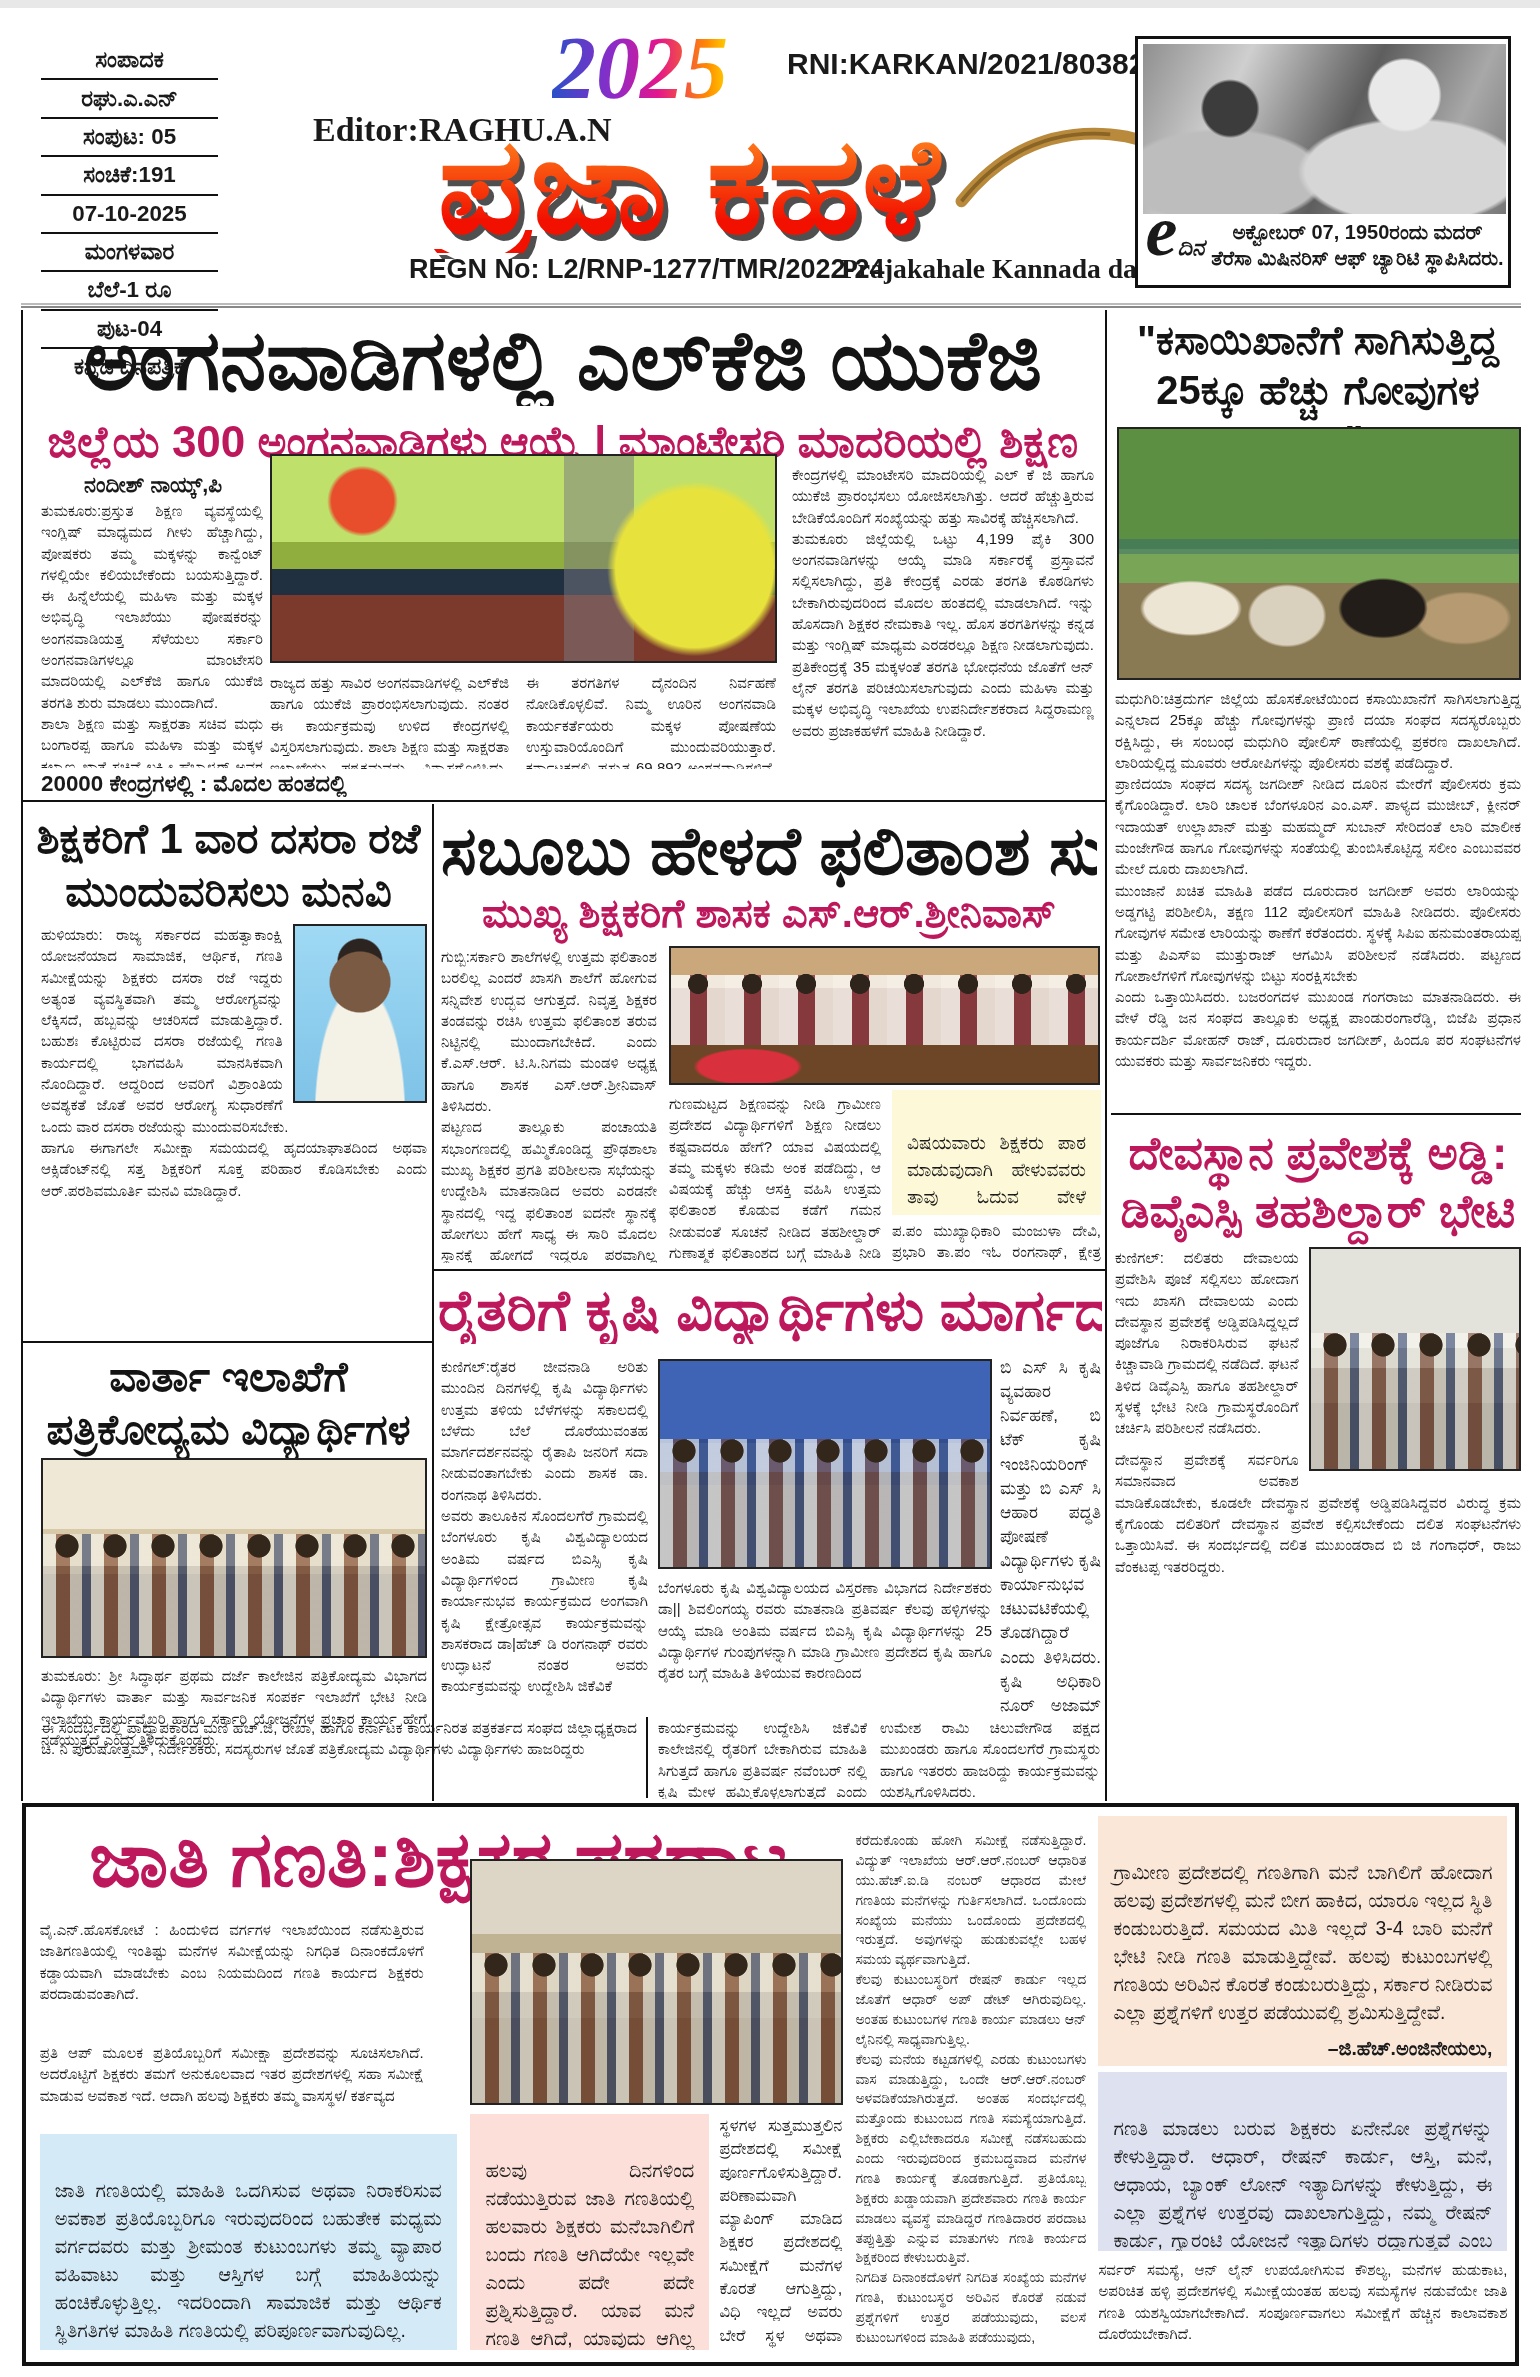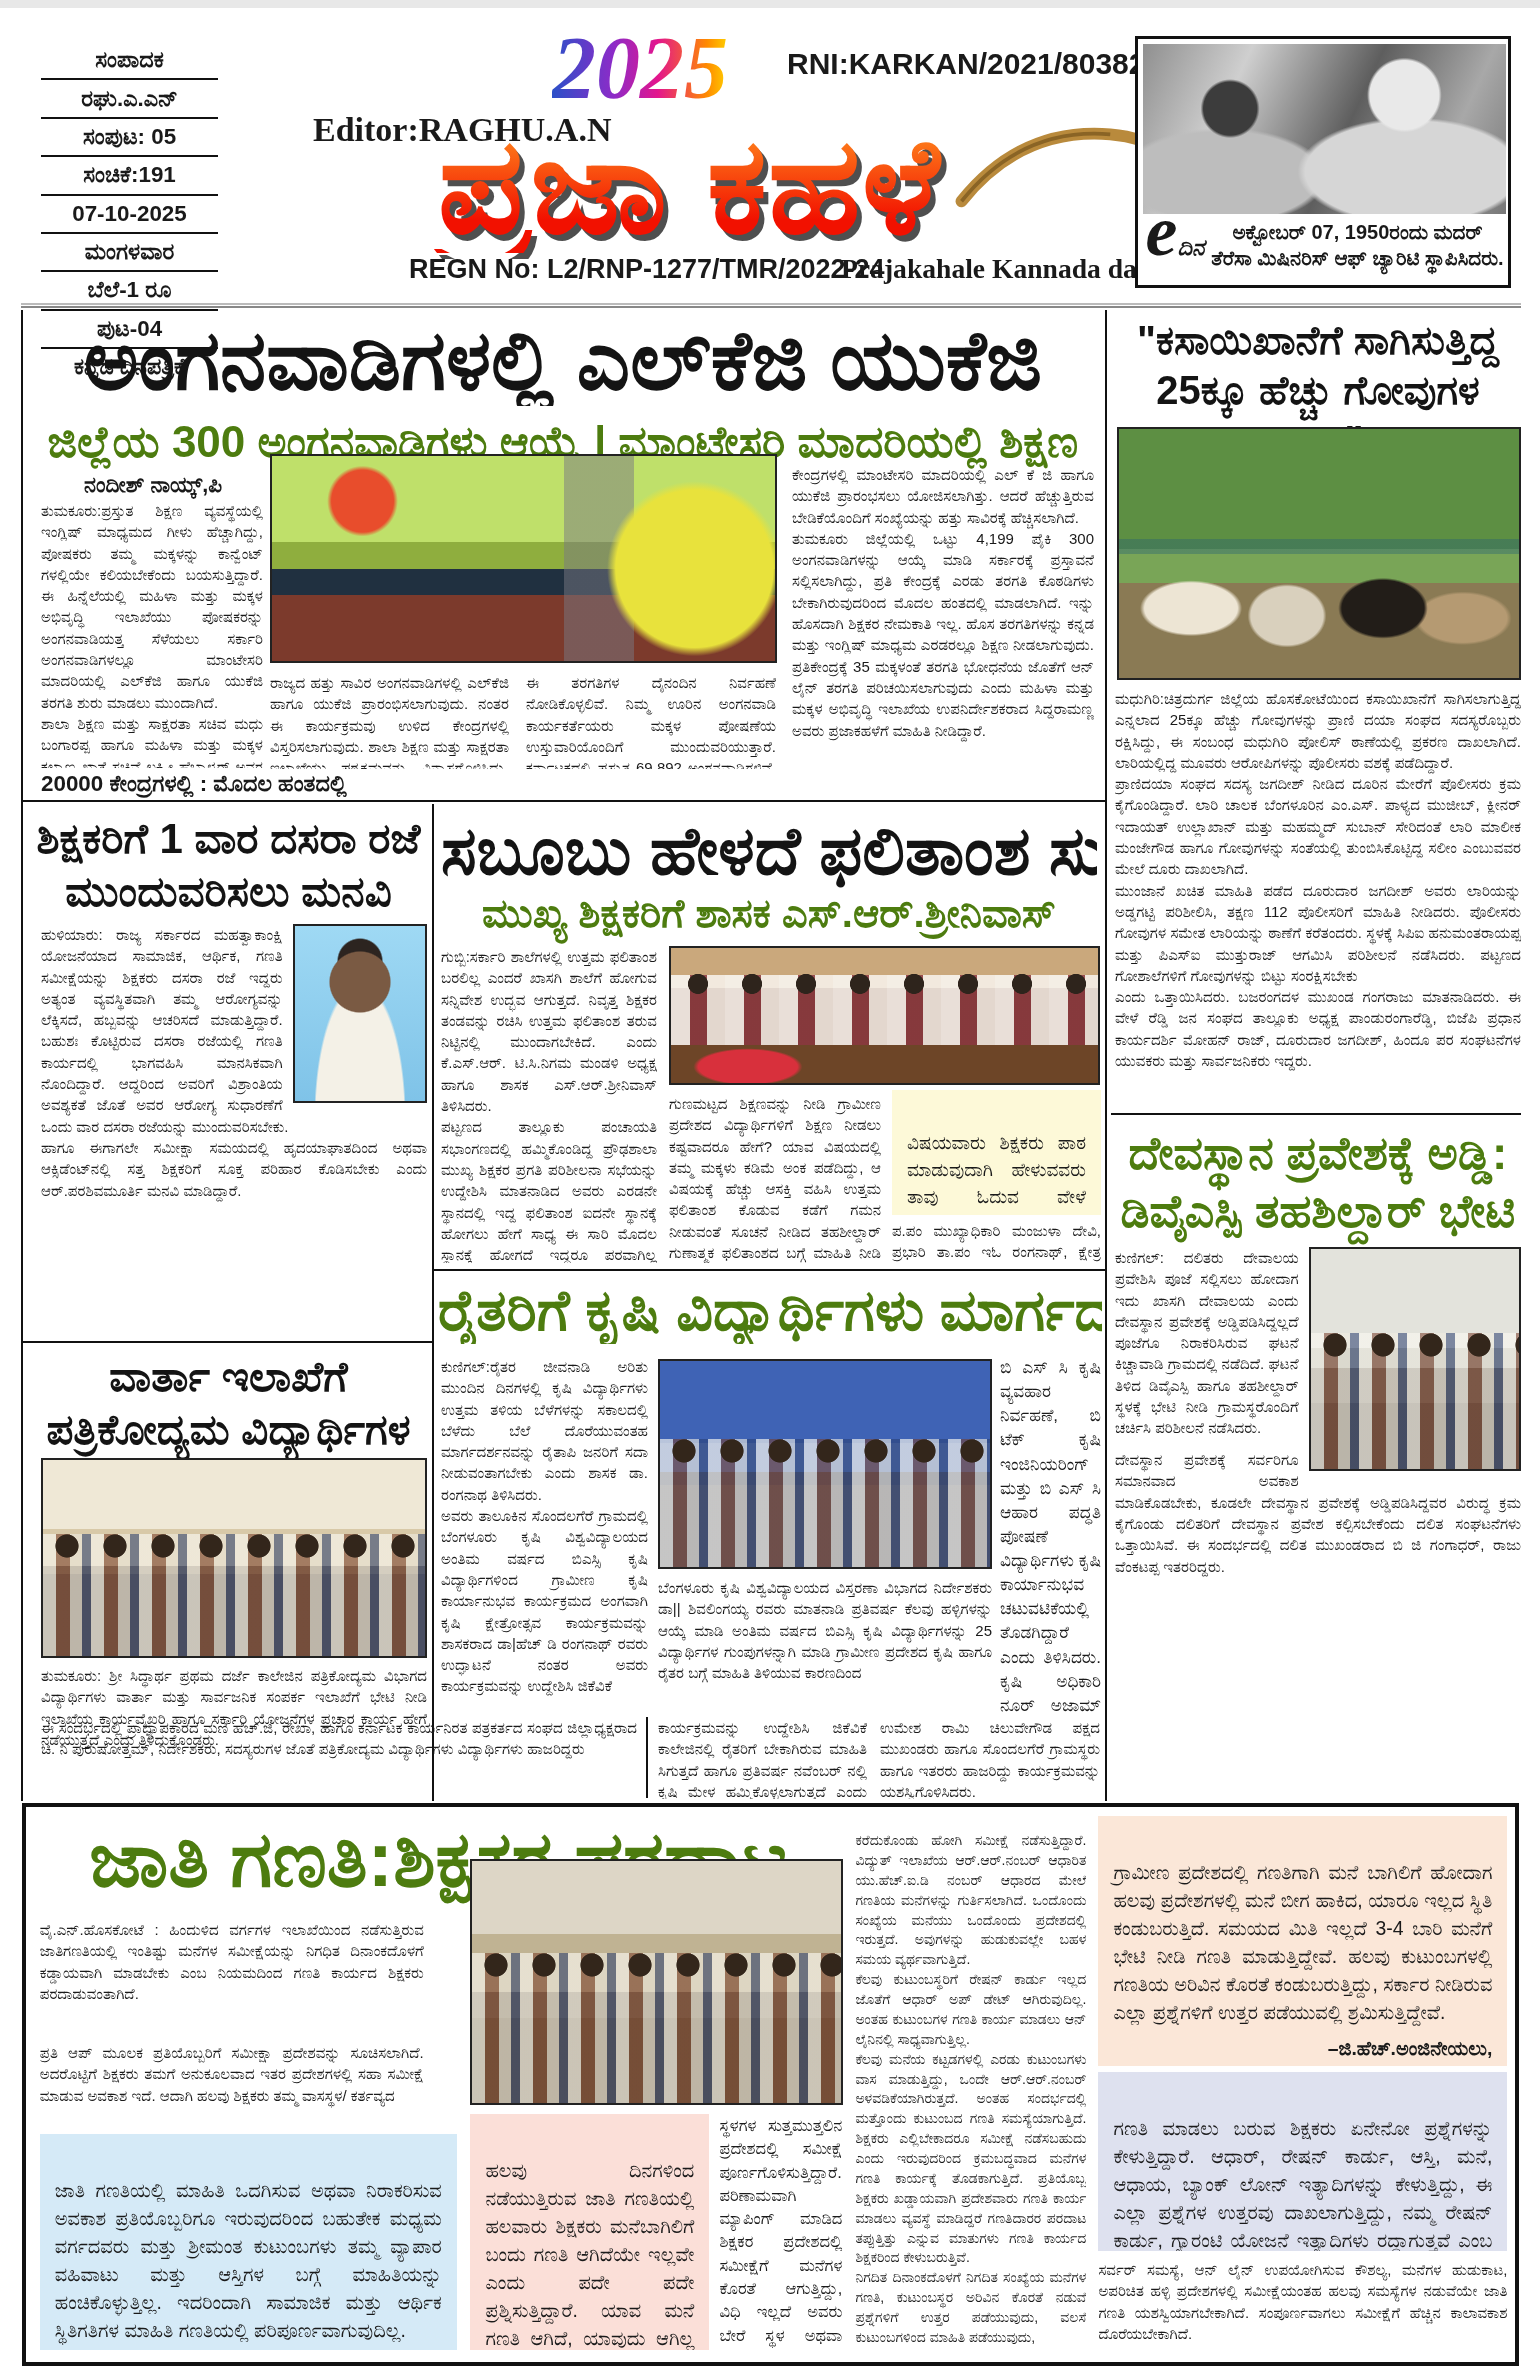--- a/index.html
+++ b/index.html
@@ -6,21 +6,21 @@
   .page{position:relative;width:1541px;height:2377px;background:#fff;margin:8px auto;
         font-family:"Liberation Sans",sans-serif;color:#1a1a1a;overflow:hidden;}
   .abs{position:absolute;}
   .hr{position:absolute;background:#111;height:2.2px;}
   .hr.gray{height:5.2px;background:linear-gradient(#bbb 0 45%,#fff 45% 55%,#888 55% 100%);}
   .vr{position:absolute;background:#111;width:2.2px;}
   .body{font-size:15px;line-height:1.42;text-align:justify;white-space:pre-line;overflow:hidden;}
   .center{text-align:center;}
   .bold{font-weight:bold;}
   .h-black{font-weight:900;color:#141414;}
-  .h-red{font-weight:900;color:#4d7c0f;text-align:center;}
+  .h-red{font-weight:900;color:#be185d;text-align:center;}
   .info-line{border-bottom:2.2px solid #111;padding:5.2px 1.5px;font-weight:bold;font-size:22.4px;text-align:center;}
   .paper-title{font-weight:900;font-size:133px;line-height:1;letter-spacing:1.5px;
     background:linear-gradient(180deg,#ff8a1e 5%,#f21100 75%);-webkit-background-clip:text;background-clip:text;
     color:transparent;filter:drop-shadow(5.2px 6px 0 rgba(20,20,20,.75));white-space:nowrap;}
   .y2025{font-family:"Liberation Serif",serif;font-style:italic;font-weight:900;font-size:88px;line-height:1;
     background:linear-gradient(90deg,#2b50c8,#8d2bc8 35%,#e3158d 60%,#ff8a00 88%,#ffd000);
     -webkit-background-clip:text;background-clip:text;color:transparent;}
   .serif{font-family:"Liberation Serif",serif;}
   .ph{position:absolute;overflow:hidden;border:2.2px solid #222;box-sizing:border-box;}
   .ph.noborder{border:none;}

